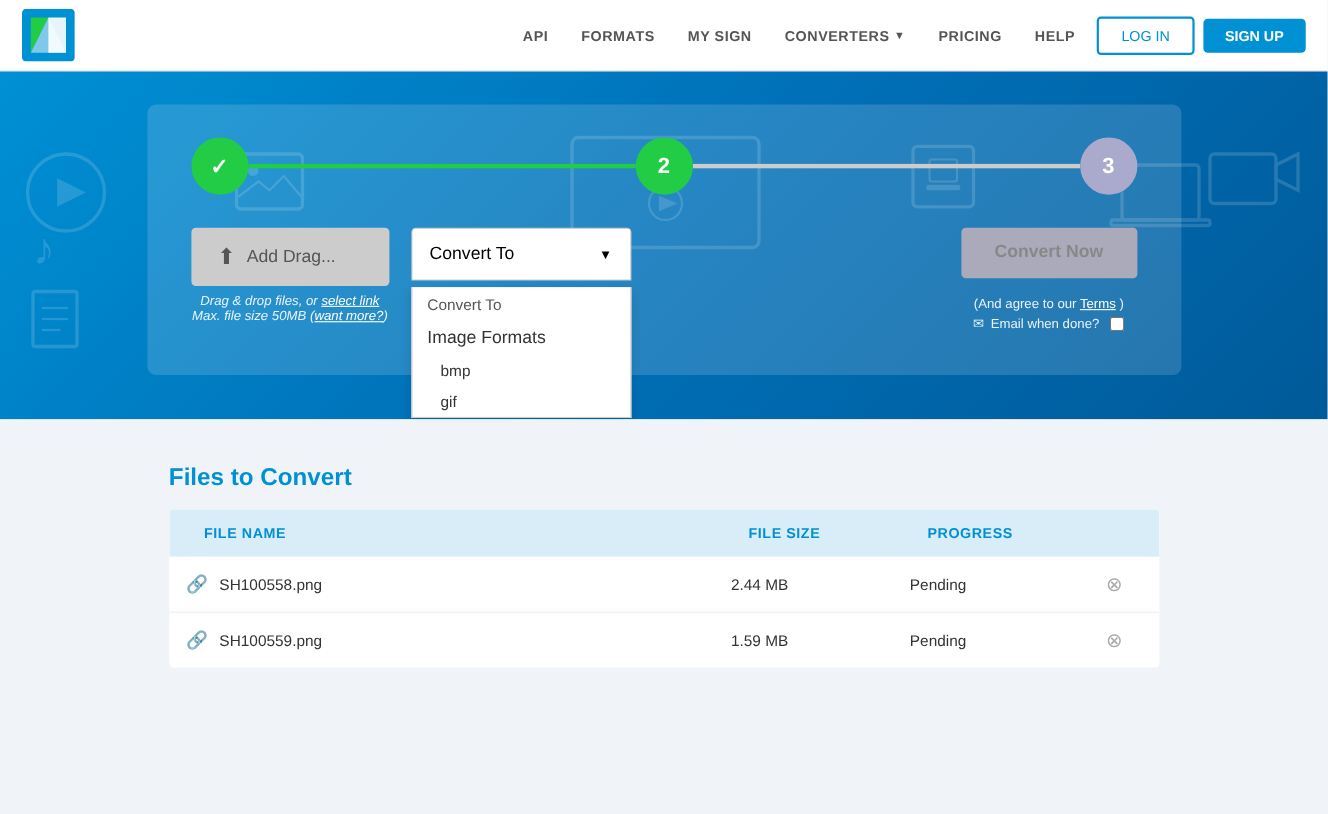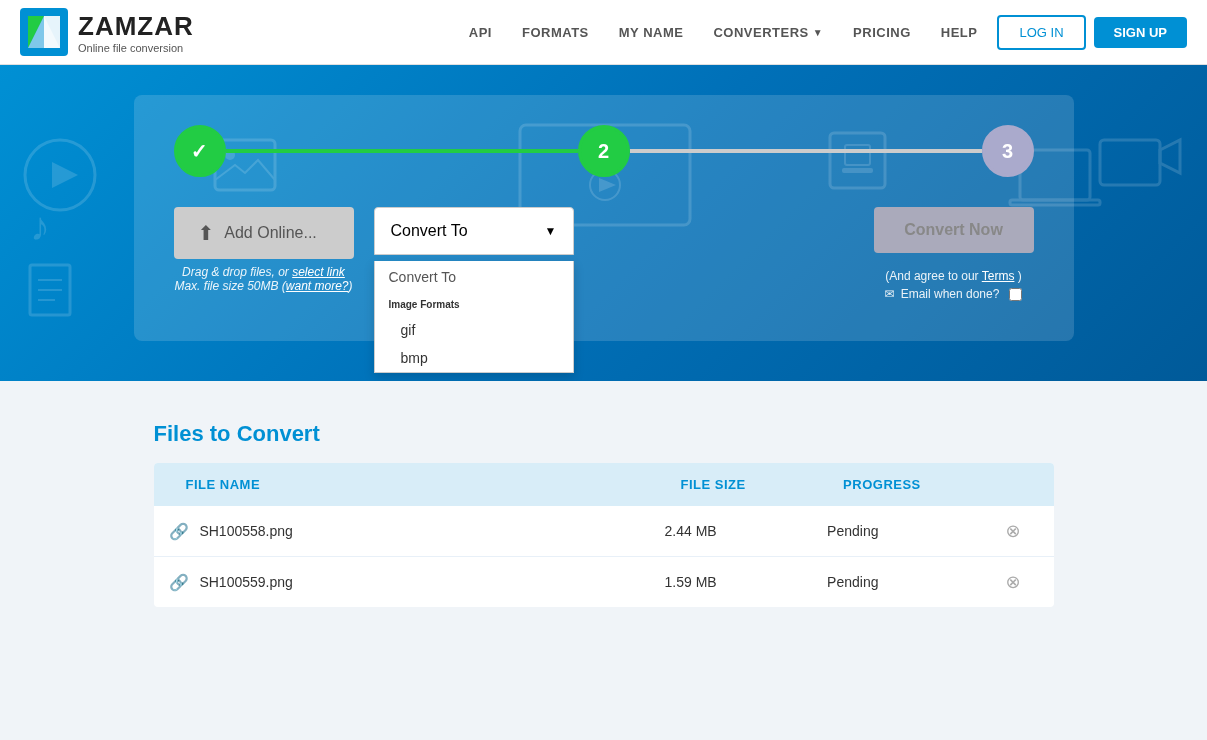--- a/index.html
+++ b/index.html
@@ -149,22 +149,22 @@
       overflow-y: auto;
       box-shadow: 0 4px 10px rgba(0,0,0,0.15);
     }
     .dropdown-header-item {
       padding: 8px 14px;
       color: #555;
       font-size: 14px;
     }
     .dropdown-group-label {
       padding: 6px 14px;
-      font-weight: bold;
-      font-size: 10px;
+      font-weight: normal;
+      font-size: 16px;
       color: #333;
     }
     .dropdown-item {
       padding: 6px 14px 6px 26px;
       font-size: 14px;
       color: #333;
       cursor: pointer;
     }
 
     .convert-now-col { display: flex; flex-direction: column; align-items: center; }
@@ -217,29 +217,25 @@
 <body>
 
 <nav class="navbar">
   <div class="navbar-logo">
     <svg class="logo-icon" viewBox="0 0 48 48">
       <rect width="48" height="48" rx="4" fill="#0090d4"></rect>
       <polygon points="8,8 24,8 8,40" fill="#22cc44"></polygon>
       <polygon points="24,8 40,8 40,40 24,40" fill="#fff" opacity="0.9"></polygon>
       <polygon points="8,40 24,8 40,40" fill="#fff" opacity="0.5"></polygon>
     </svg>
-    <div class="logo-text-block">
-      <span class="logo-brand">ZAMZAR</span>
-      <span class="logo-tagline">Online file conversion</span>
-    </div>
   </div>
   <div class="navbar-links">
     <a class="navbar-link" href="#">API</a>
     <a class="navbar-link" href="#">FORMATS</a>
-    <a class="navbar-link" href="#">MY NAME</a>
+    <a class="navbar-link" href="#">MY SIGN</a>
     <a class="navbar-link navbar-link-dropdown" href="#">
       <span>CONVERTERS</span>
       <span class="dropdown-arrow">▼</span>
     </a>
     <a class="navbar-link" href="#">PRICING</a>
     <a class="navbar-link" href="#">HELP</a>
   </div>
   <button class="btn-login">LOG IN</button>
   <button class="btn-signup">SIGN UP</button>
 </nav>
@@ -292,43 +288,43 @@
       <div class="step-circle inactive">
         <span>3</span>
       </div>
     </div>
 
     <div class="controls-row">
 
       <div class="add-files-col">
         <button class="add-files-btn">
           <span class="upload-icon">⬆</span>
-          <span>Add Online...</span>
+          <span>Add Drag...</span>
         </button>
         <div class="add-files-sub">
           <span>Drag &amp; drop files, or</span>
           <a href="#" style="color:#fff;">select link</a>
           <br>
           <span>Max. file size 50MB (</span><a href="#" style="color:#fff;">want more?</a><span>)</span>
         </div>
       </div>
 
       <div class="convert-to-col">
 
         <div style="position:relative; width:200px;">
           <div style="width:200px; padding:14px 16px; font-size:16px; border:1px solid #ccc; border-radius:4px 4px 0 0; background:#fff; display:flex; justify-content:space-between; align-items:center; cursor:pointer;">
             <span>Convert To</span>
             <span style="font-size:12px;">▼</span>
           </div>
 
           <div class="dropdown-menu">
             <div class="dropdown-header-item">Convert To</div>
             <div class="dropdown-group-label">Image Formats</div>
+            <div class="dropdown-item">bmp</div>
             <div class="dropdown-item">gif</div>
-            <div class="dropdown-item">bmp</div>
 
           </div>
         </div>
       </div>
 
       <div class="convert-now-col">
         <button class="convert-now-btn">Convert Now</button>
         <div class="convert-now-sub">
           <span>(And agree to our</span>
           <a href="#" style="color:#fff;">Terms</a>

